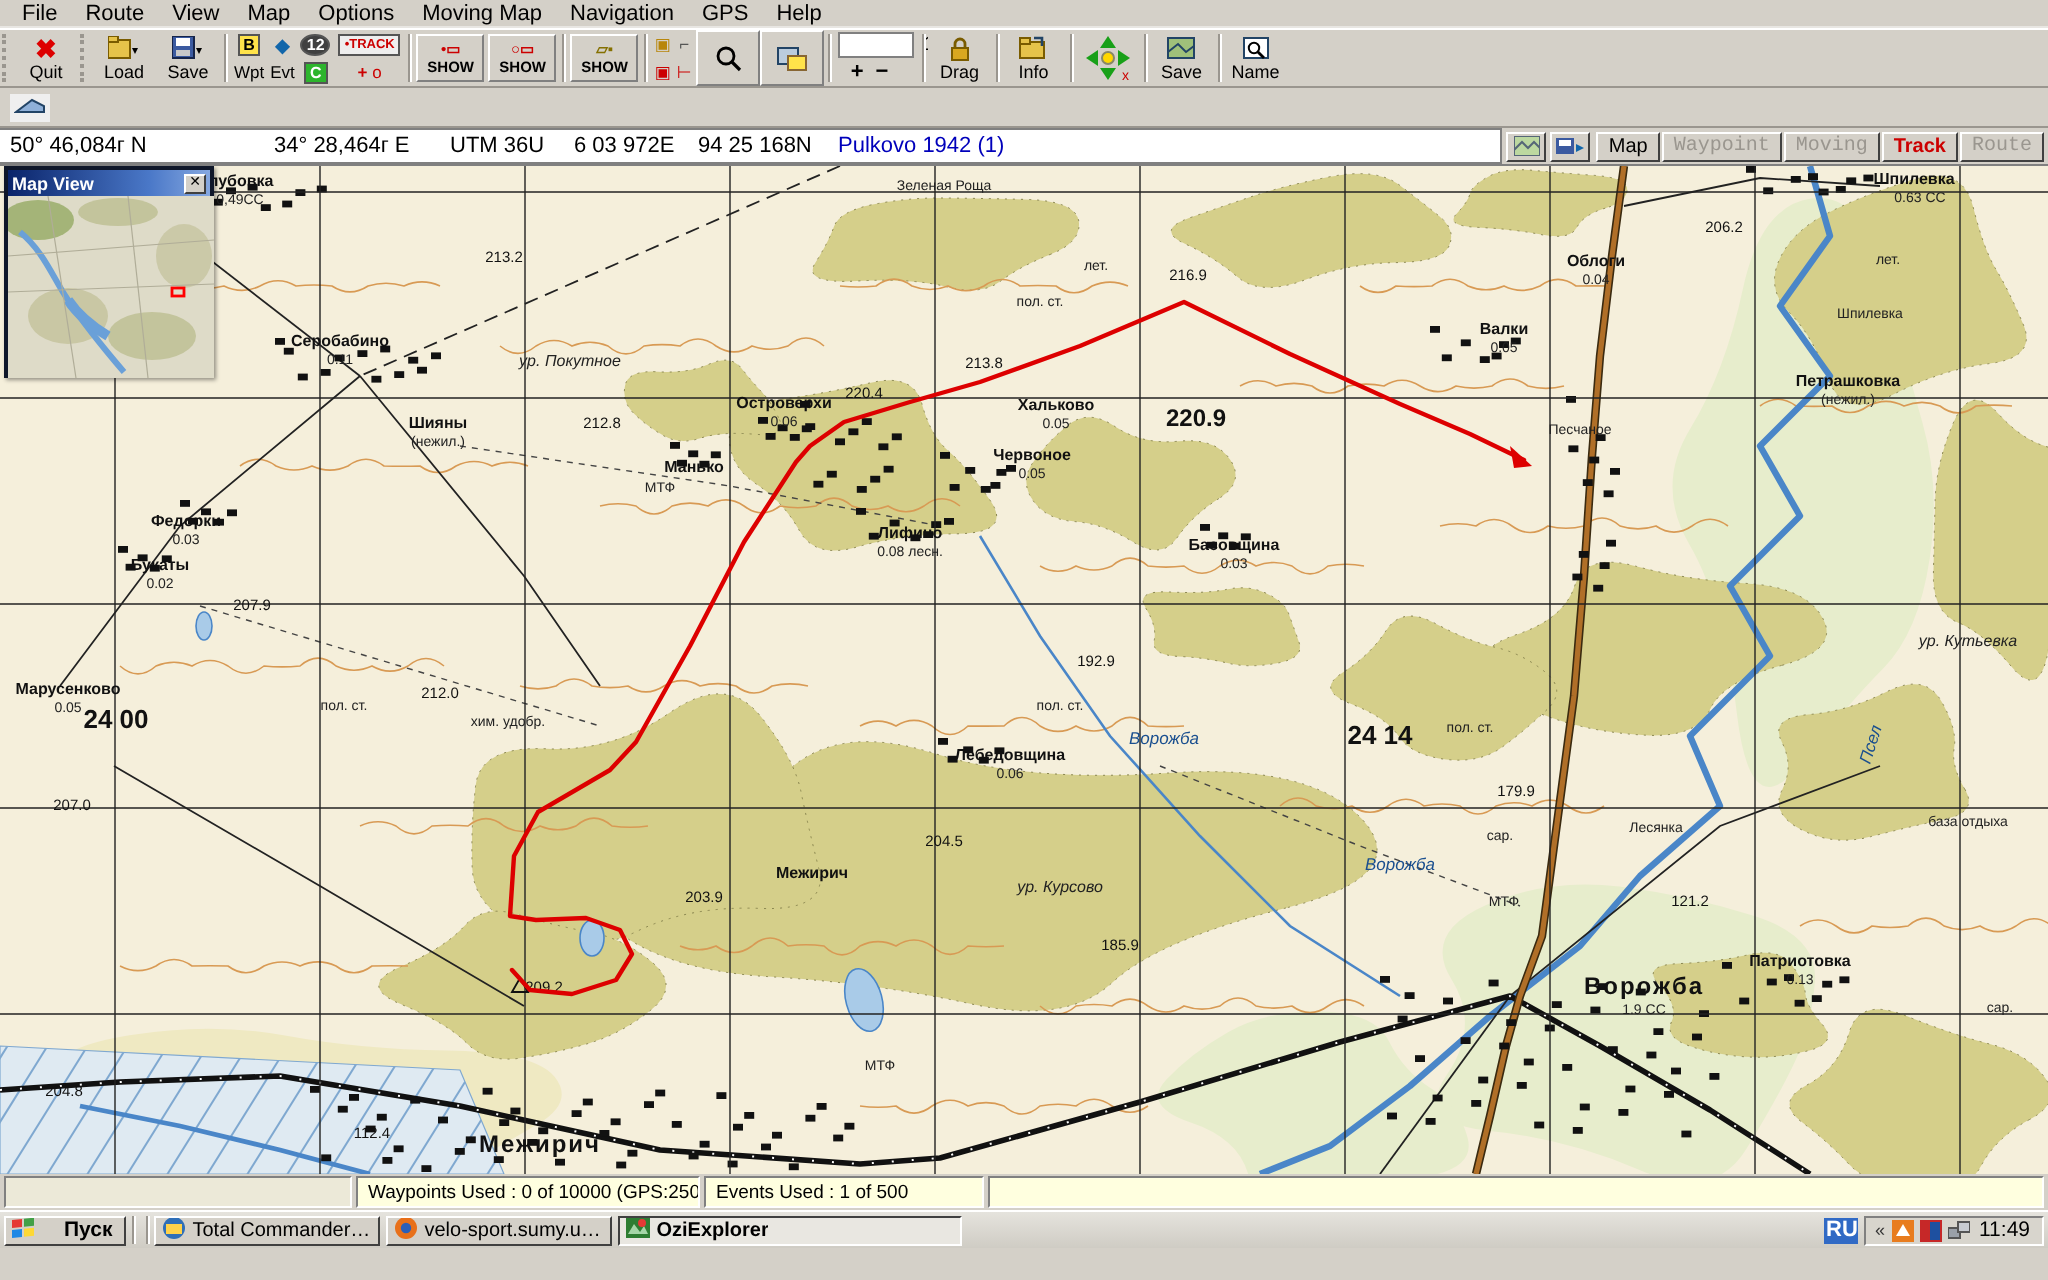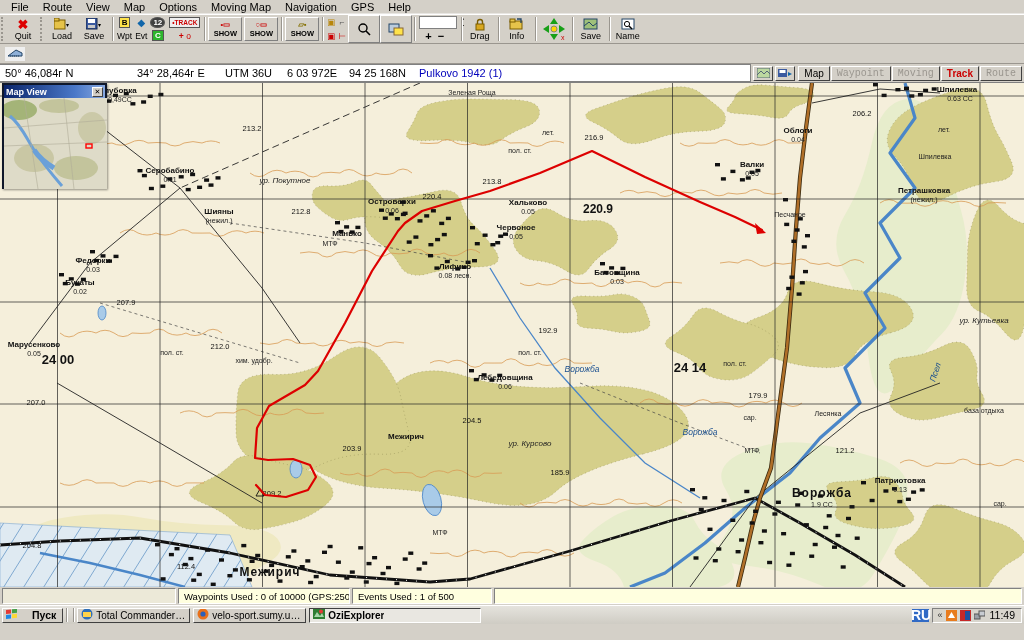--- a/index.html
+++ b/index.html
@@ -73,21 +73,21 @@
   .sseg.note { background:#ffffdf; }
 
   
   .taskbar { height:19px; background:linear-gradient(#e5e3dd,#cfccc4); border-top:1px solid #fff; display:flex; align-items:center; padding:1px 2px; flex:0 0 auto; }
   .startbtn { height:15px; display:flex; align-items:flex-start; gap:14px; background:#d4d0c8; border:1px solid; border-color:#fff #404040 #404040 #fff; font-weight:bold; font-size:10.5px; padding:0 6px 0 3px; }
   .tb-sep { width:1px; height:14px; background:#9a968f; box-shadow:1px 0 0 #fff; margin:0 3px; }
   .taskbtn { height:15px; width:113px; display:flex; align-items:center; gap:3px; background:#d4d0c8; border:1px solid; border-color:#fff #404040 #404040 #fff; font-size:10px; padding:0 3px; margin-right:3px; overflow:hidden; white-space:nowrap; }
   .taskbtn.active { background:#e9e7e1; border-color:#404040 #fff #fff #404040; font-weight:bold; width:172px; }
   .taskbtn .tlabel { overflow:hidden; text-overflow:ellipsis; }
   .tray { margin-left:auto; display:flex; align-items:center; gap:3px; }
-  .langbadge { width:17px; height:13px; background:#316ac5; color:#fff; font-size:14px; font-weight:bold; display:flex; align-items:center; justify-content:center; }
+  .langbadge { width:17px; height:13px; background:#316ac5; color:#fff; font-size:11px; font-weight:bold; display:flex; align-items:center; justify-content:center; }
   .traybox { height:15px; display:flex; align-items:center; gap:3px; border:1px solid; border-color:#808080 #fff #fff #808080; padding:0 4px; background:#d8d5cd; }
   .chev { font-size:9px; color:#333; }
   .clock { font-size:10.5px; padding:0 2px; }
   .trayic { width:11px; height:11px; display:block; }
 </style>
 </head>
 <body>
 
 <div class="screen">
 

